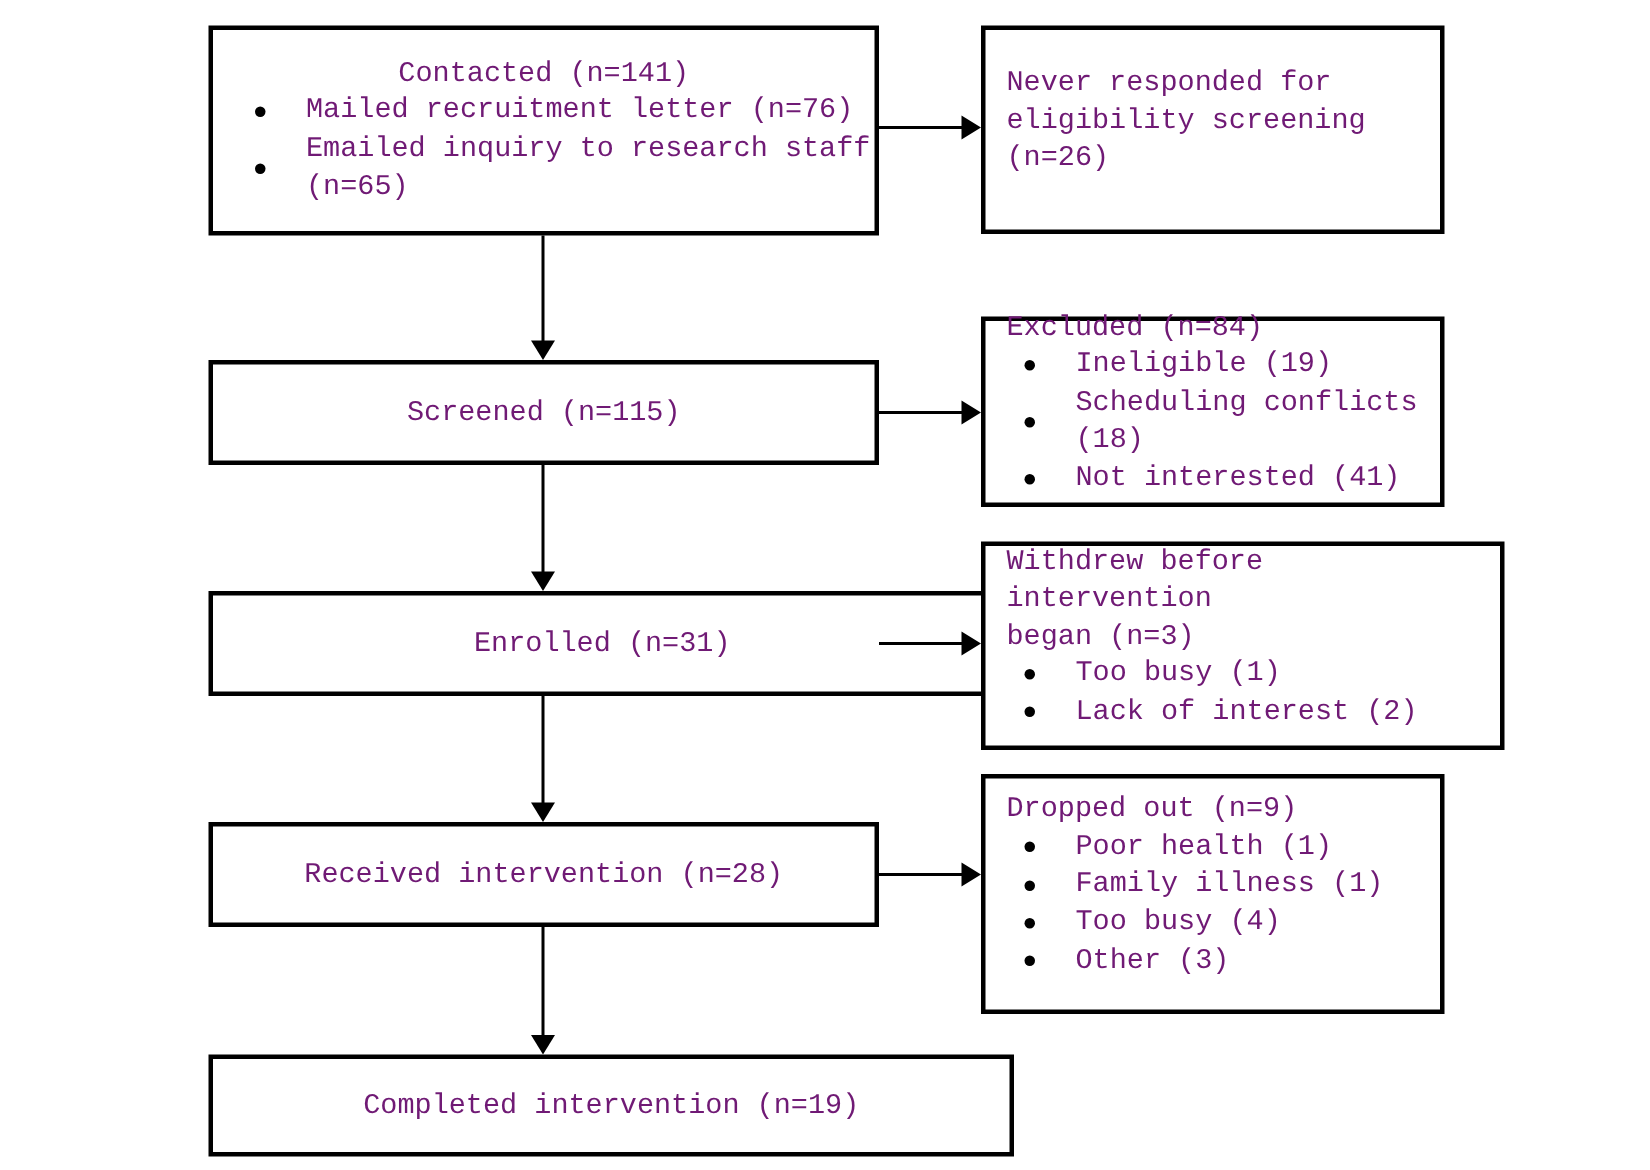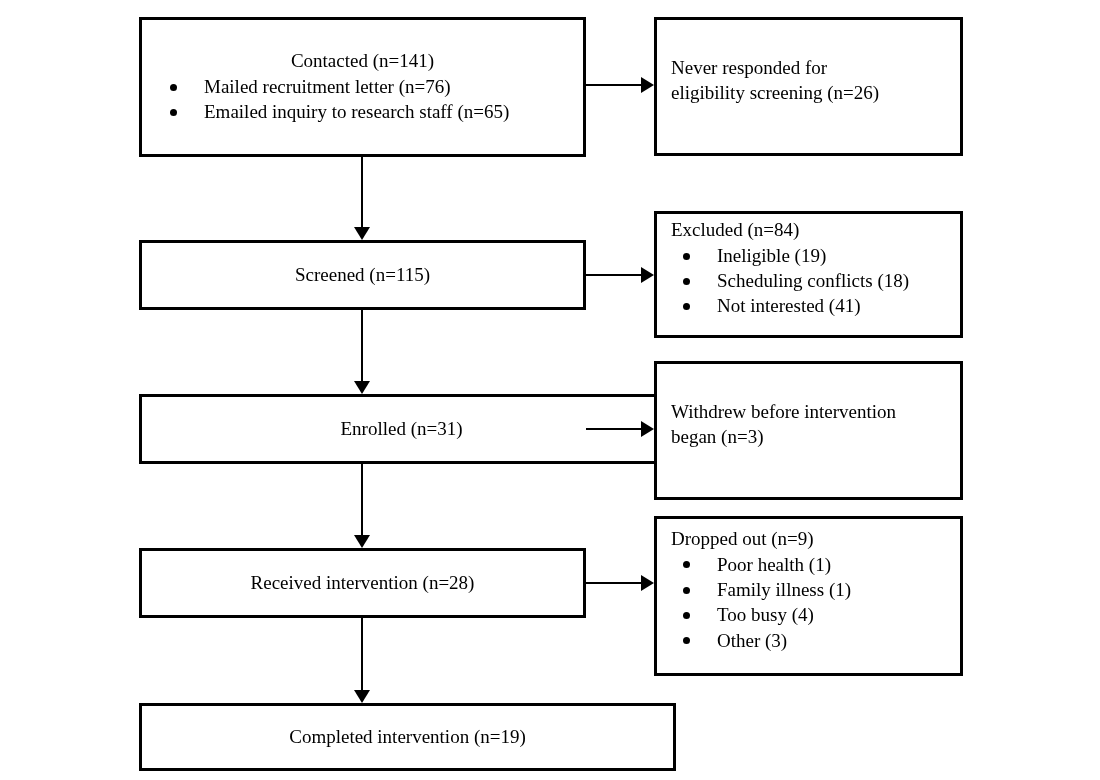--- a/index.html
+++ b/index.html
@@ -6,22 +6,22 @@
     margin: 0;
     padding: 0;
     background: #ffffff;
   }
   #canvas {
     position: relative;
     width: 1100px;
     height: 780px;
     background: #ffffff;
     overflow: hidden;
-    font-family: Liberation Serif, serif;
-    color: #000000;
+    font-family: Liberation Mono, monospace;
+    color: #701a75;
   }
   .node {
     position: absolute;
     box-sizing: border-box;
     border: 3px solid #000000;
     background: #ffffff;
     display: flex;
     flex-direction: column;
     justify-content: center;
   }
@@ -123,23 +123,27 @@
       <li><span class="dot"></span><span>Ineligible (19)</span></li>
       <li><span class="dot"></span><span>Scheduling conflicts (18)</span></li>
       <li><span class="dot"></span><span>Not interested (41)</span></li>
     </ul>
   </div>
 
   <div class="node center" style="left:139px; top:394px; width:525px; height:70px;">
     <div class="node-title">Enrolled (n=31)</div>
   </div>
 
-  <div class="node left-text" style="left:654px; top:361px; width:309px; height:139px;">
+  <div class="node left-text" style="left:654px; top:361px; width:349px; height:139px;">
     <div class="node-title">Withdrew before intervention
 began (n=3)</div>
+    <ul class="bullets">
+      <li><span class="dot"></span><span>Too busy (1)</span></li>
+      <li><span class="dot"></span><span>Lack of interest (2)</span></li>
+    </ul>
   </div>
 
   <div class="node center" style="left:139px; top:548px; width:447px; height:70px;">
     <div class="node-title">Received intervention (n=28)</div>
   </div>
 
   <div class="node left-text" style="left:654px; top:516px; width:309px; height:160px;">
     <div class="node-title">Dropped out (n=9)</div>
     <ul class="bullets">
       <li><span class="dot"></span><span>Poor health (1)</span></li>

